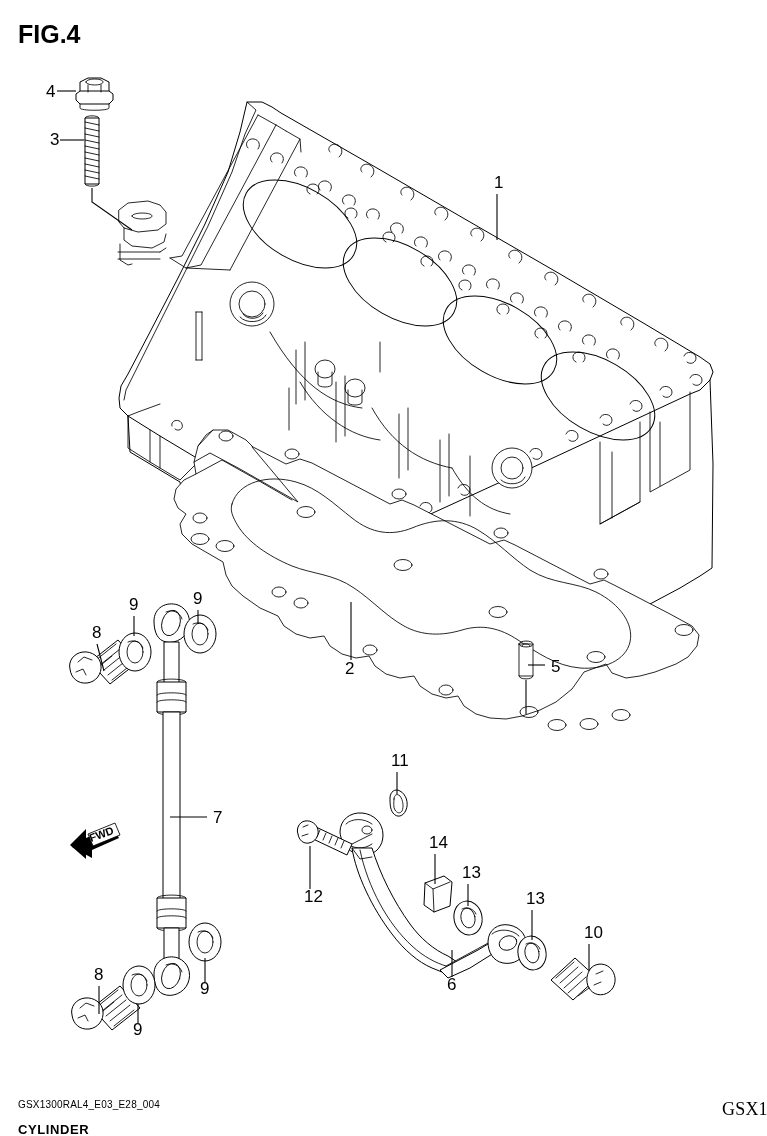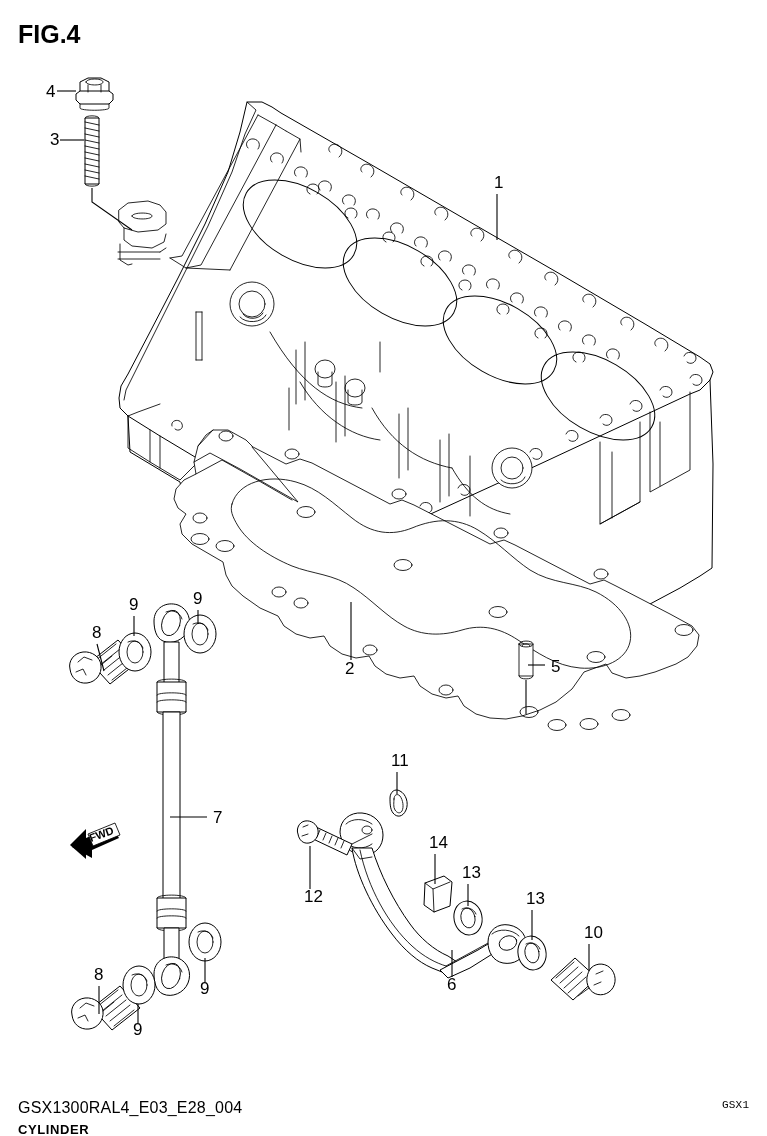--- a/index.html
+++ b/index.html
@@ -33,40 +33,40 @@
     font-weight: bold;
     letter-spacing: 0px;
     line-height: 1;
     white-space: pre;
   }
   .footer-code {
     position: absolute;
     left: 18px;
     top: 1087px;
     font-family: "Liberation Sans", sans-serif;
-    font-size: 16px;
+    font-size: 10px;
     letter-spacing: 0.2px;
     white-space: pre;
   }
   .footer-name {
     position: absolute;
     left: 18px;
     top: 1110px;
     font-family: "Liberation Sans", sans-serif;
     font-size: 13px;
     letter-spacing: 0.6px;
     white-space: pre;
     font-weight: bold;
   }
   .footer-right {
     position: absolute;
     left: 722px;
     top: 1087px;
-    font-family: Liberation Mono, monospace;
-    font-size: 11px;
+    font-family: Liberation Serif, serif;
+    font-size: 18px;
     letter-spacing: 0.2px;
     white-space: pre;
     overflow: hidden;
     width: 45px;
   }
   svg.artwork {
     position: absolute;
     left: 0; top: 0;
     width: 767px;
     height: 1136px;

